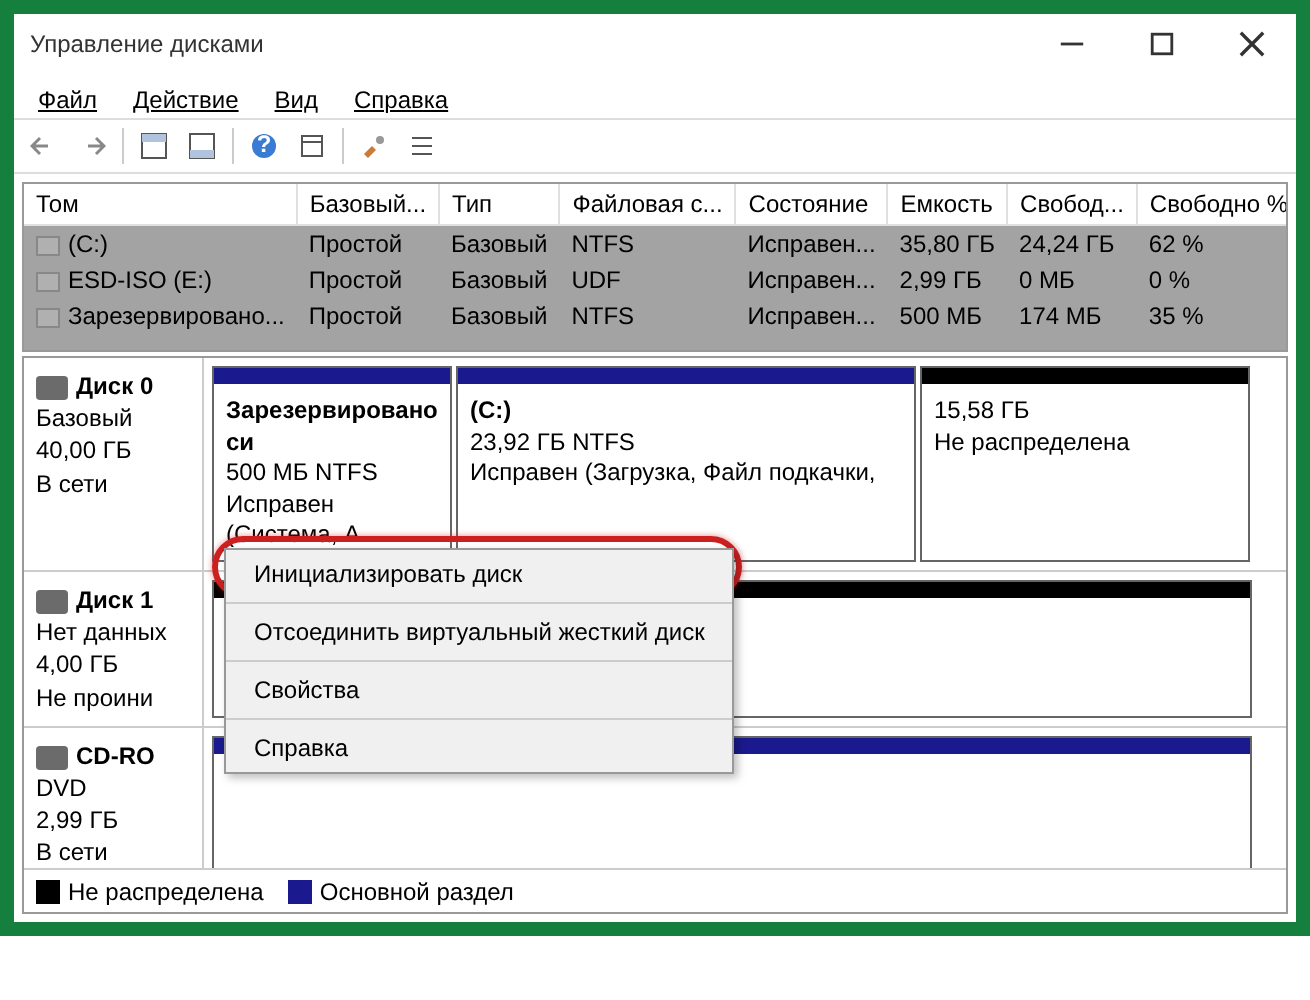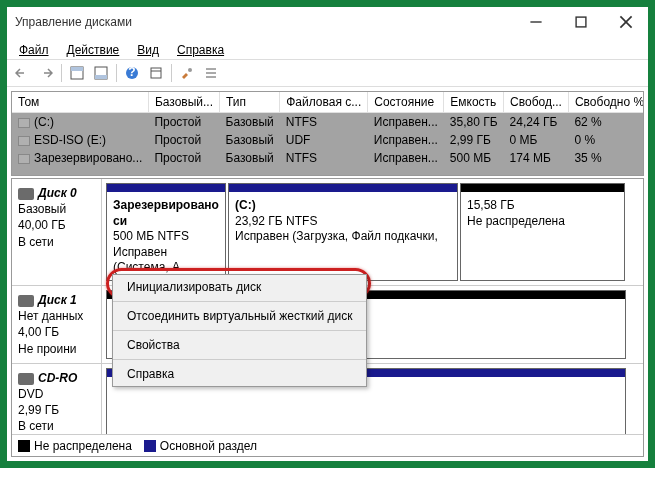--- a/index.html
+++ b/index.html
@@ -18,21 +18,21 @@
 .box { border: 1px solid #999; background: #a3a3a3; }
 .volume-list { height: 85px; overflow: auto; }
 table.vtable { width: 100%; border-collapse: collapse; }
 .vtable th { text-align: left; font-weight: normal; padding: 3px 6px; background: #fff; border-right: 1px solid #e0e0e0; border-bottom: 1px solid #e0e0e0; white-space: nowrap; }
 .vtable td { padding: 2px 6px; white-space: nowrap; }
 .vol-icon { display: inline-block; width: 12px; height: 10px; background: #b0b0b0; border: 1px solid #888; margin-right: 4px; vertical-align: middle; }
 .disk-panels { flex: 1; border: 1px solid #999; overflow: hidden; position: relative; }
 .disk-row { display: flex; border-bottom: 1px solid #ccc; min-height: 70px; }
 .disk-info { width: 90px; padding: 6px; border-right: 1px solid #ccc; font-size: 11px; line-height: 1.35; }
 .disk-icon { display: inline-block; width: 16px; height: 12px; background: #6b6b6b; border-radius: 2px; margin-right: 4px; vertical-align: middle; }
-.disk-name { font-weight: bold; font-style: italic; }
+.disk-name { font-weight: bold; }
 .disk-layout { flex: 1; padding: 4px; display: flex; gap: 2px; position: relative; }
 .stripe { height: 8px; background: #1a1a8e; margin-bottom: 2px; }
 .stripe-black { height: 8px; background: #000; margin-bottom: 2px; }
 .part { border: 1px solid #666; padding: 0; font-size: 11px; line-height: 1.3; display: flex; flex-direction: column; }
 .part-body { padding: 4px 6px; flex: 1; }
 .part-title { font-weight: bold; }
 .legend { height: 22px; border-top: 1px solid #ccc; padding: 3px 6px; display: flex; align-items: center; gap: 12px; font-size: 11px; }
 .legend-sq { display: inline-block; width: 12px; height: 12px; margin-right: 4px; vertical-align: middle; }
 .context-menu { position: absolute; background: #f0f0f0; border: 1px solid #999; box-shadow: 2px 2px 4px rgba(0,0,0,0.25); min-width: 255px; z-index: 100; }
 .context-item { padding: 5px 14px; cursor: pointer; font-size: 12px; }

